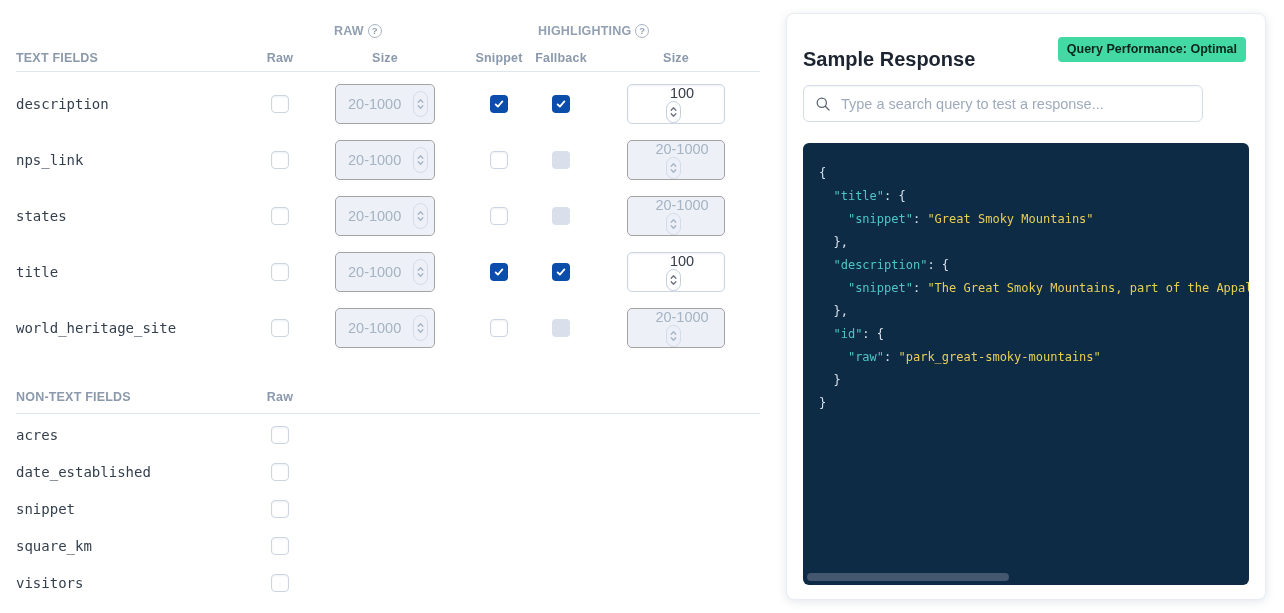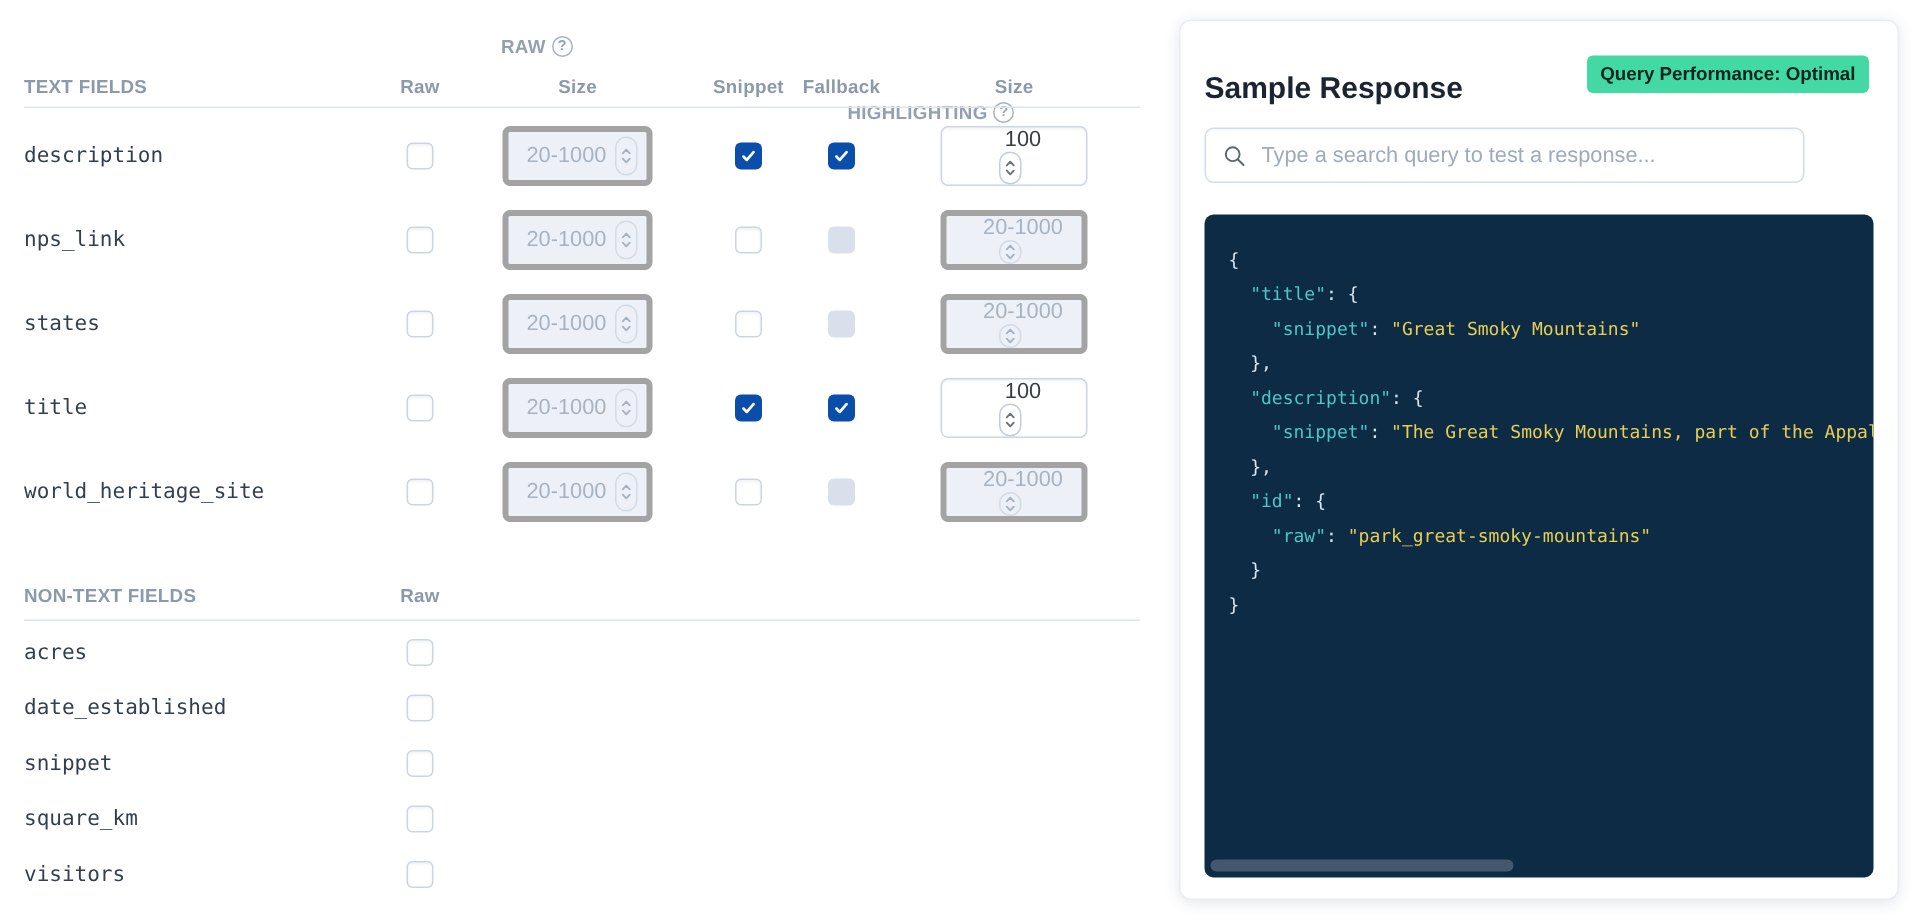--- a/index.html
+++ b/index.html
@@ -7,21 +7,21 @@
     width:1284px;height:613px;position:relative;overflow:hidden;
     background:#ffffff;font-family:"Liberation Sans",sans-serif;
     --accent:#0a4dab; --badge:#42d9a4; --codebg:#0d2b45;
     --key:#4dc7c5; --str:#e8cf52; --punct:#dce3ec; --scrollthumb:#44576e;
   }
 
   
   .left{position:absolute;left:0;top:0;width:770px;height:613px;}
   .ghead{position:absolute;top:24px;display:flex;align-items:center;gap:4px;
     font-size:12.5px;font-weight:700;color:#93a0b2;letter-spacing:.2px;}
-  #ghead-raw{left:334px;} #ghead-high{left:565px;margin-top:44px;}
+  #ghead-raw{left:334px;} #ghead-high{left:538px;}
   .helpicon{width:14px;height:14px;border:1px solid #a7b4c4;border-radius:50%;
     font-size:9.5px;font-weight:700;color:#93a0b2;display:flex;align-items:center;
     justify-content:center;box-sizing:border-box;line-height:1;}
   .colhead{position:absolute;top:51px;font-size:12.5px;font-weight:700;color:#8b99ac;letter-spacing:.2px;}
   .colhead.c{text-align:center;}
   #h-textfields{left:16px;} #h-raw{left:255px;width:50px;} #h-rawsize{left:335px;width:100px;}
   #h-snippet{left:470px;width:58px;} #h-fallback{left:531px;width:60px;} #h-hsize{left:627px;width:98px;}
   .sep{position:absolute;left:16px;width:744px;height:1px;background:#dde5ee;}
   #sep1{top:71px;} #sep2{top:413px;}
   #text-rows{position:absolute;left:0;top:76px;width:770px;}
@@ -34,21 +34,21 @@
   .cb{position:absolute;top:50%;transform:translateY(-50%);width:18px;height:18px;
     border-radius:4px;box-sizing:border-box;}
   .cb.un{background:#fff;border:1px solid #ccd6e2;box-shadow:inset 0 1px 2px rgba(90,110,140,.10);}
   .cb.ck{background:var(--accent);display:flex;align-items:center;justify-content:center;}
   .cb.dis{background:#d9e0eb;}
   .cb.raw{left:271px;} .cb.snip{left:490px;} .cb.fall{left:552px;}
   .num{position:absolute;top:50%;transform:translateY(-50%);height:40px;border-radius:5px;
     box-sizing:border-box;display:flex;align-items:center;}
   .num.rawsize{left:335px;width:100px;} .num.hsize{left:627px;width:98px;flex-direction:column;}
   .num.en{background:#fff;border:1px solid #ccd6e2;box-shadow:inset 0 1px 2px rgba(90,110,140,.10);}
-  .num.dis{background:#edf1f7;border:4px solid #a3a3a3;}
+  .num.dis{background:#edf1f7;border:1px solid #a3a3a3;}
   .num .val{flex:1;padding-left:12px;font-size:14.5px;color:#343c46;}
   .num .val.ph, .num.dis .val{color:#a6b3c3;}
   .stepper{margin-right:6px;width:15px;height:26px;border:1px solid #c3cedd;border-radius:8px;
     display:flex;align-items:center;justify-content:center;color:#69727f;box-sizing:border-box;background:transparent;}
   .num.dis .stepper{border-color:#d3dbe7;color:#a6b3c3;}
 
   
   .card{position:absolute;left:786px;top:13px;width:480px;height:587px;background:#fff;
     border:1px solid #e9edf3;border-radius:8px;box-shadow:0 2px 10px rgba(30,50,80,.12);box-sizing:border-box;}
   .card-title{position:absolute;left:16px;top:34px;font-size:20px;font-weight:700;color:#1b2430;}

